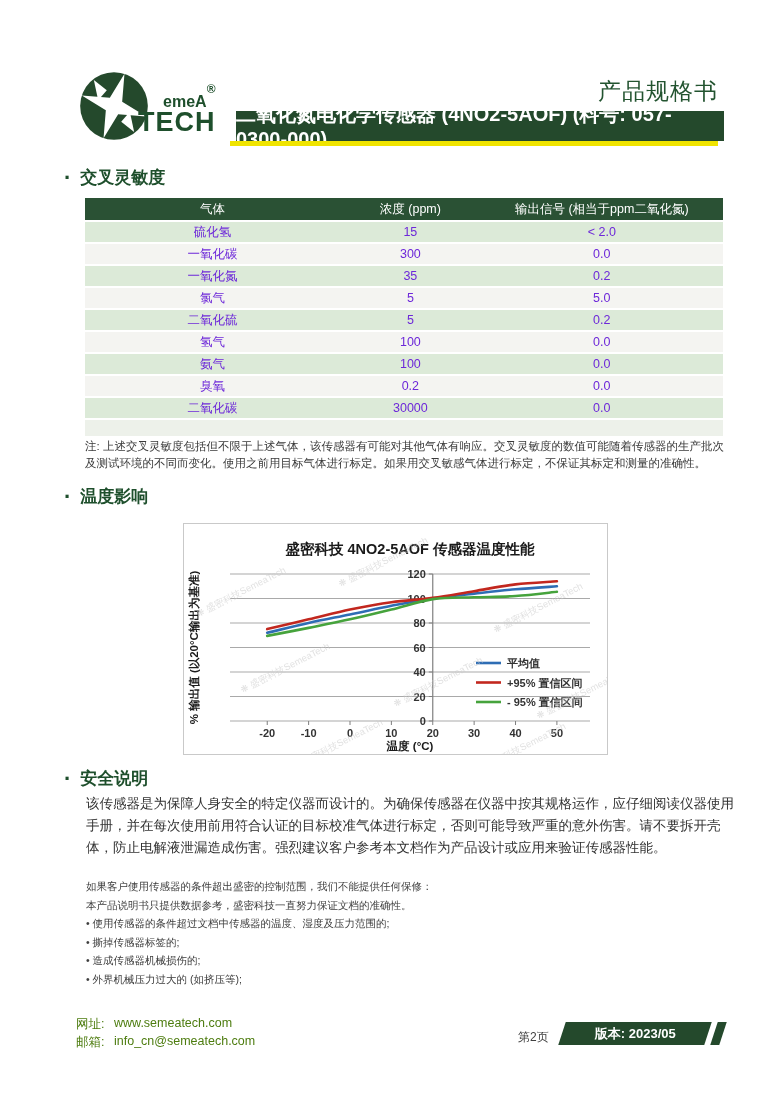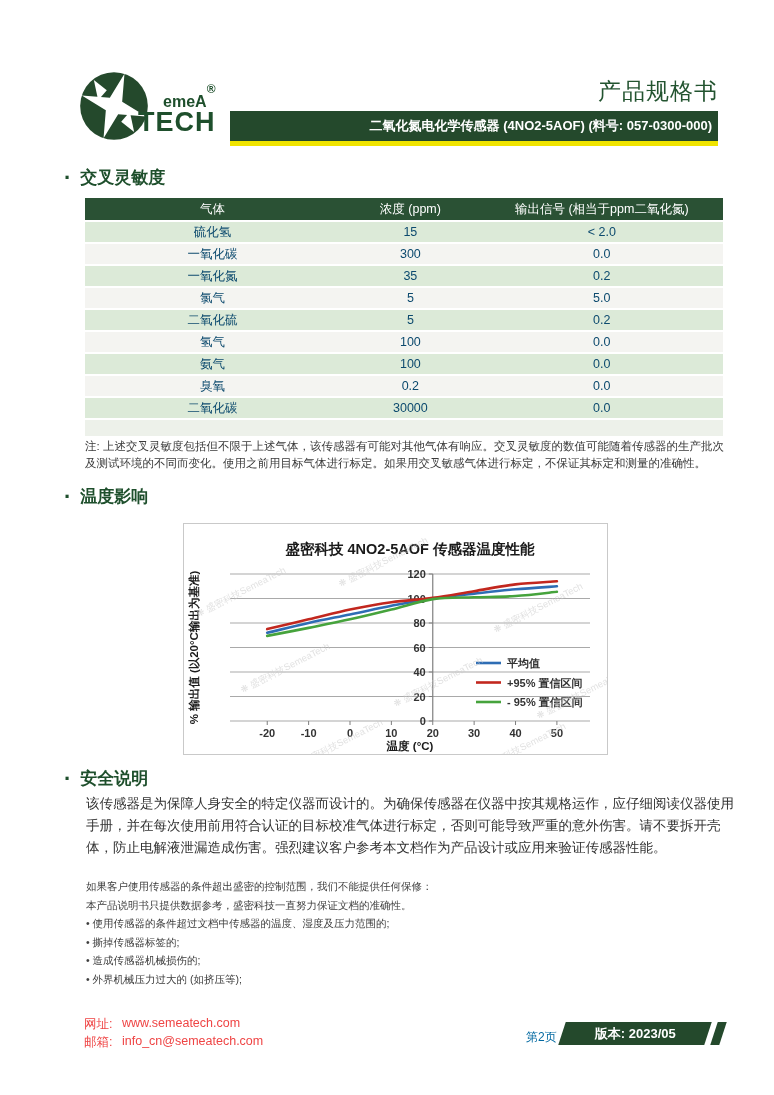--- a/index.html
+++ b/index.html
@@ -6,37 +6,37 @@
   body { background:#e8e8e8; font-family:"Liberation Sans", sans-serif; }
   .page { position:relative; width:774px; height:1095px; background:#ffffff; margin:0 auto; overflow:hidden; }
 
   
   .logo { position:absolute; left:78px; top:70px; display:flex; align-items:flex-start; }
   .logo svg { width:72px; height:72px; }
   .logo-text { margin-left:-12px; margin-top:14px; text-align:right; color:#1e4f2c; font-weight:bold; line-height:0.92; }
   .logo-word2 { font-size:27px; letter-spacing:1px; }
   .logo-reg { font-size:12px; vertical-align:14px; font-weight:bold; }
   .doc-title { position:absolute; right:56px; top:76px; font-size:23px; color:#235430; letter-spacing:1px; }
-  .product-bar { position:absolute; left:230px; top:111px; width:488px; height:30px; background:#24492c;
+  .product-bar { position:absolute; left:236px; top:111px; width:488px; height:30px; background:#24492c;
                  display:flex; align-items:center; justify-content:flex-end; padding-right:6px;
-                 color:#fff; font-weight:bold; font-size:13px; }
+                 color:#fff; font-weight:bold; font-size:20px; }
   .accent-strip { position:absolute; left:230px; top:141px; width:488px; height:5px; background:#f0e400; }
 
   
   .sec-head { position:absolute; left:64px; color:#1e4f2c; font-weight:bold; font-size:17px; display:flex; align-items:center; }
   .sec-head .bullet { font-size:22px; margin-right:9px; line-height:1; }
   #head-cross  { top:166px; }
   #head-temp   { top:485px; }
   #head-safety { top:767px; }
 
   
   .table-wrap { position:absolute; left:85px; top:196px; width:638px; }
   table { width:100%; border-collapse:separate; border-spacing:0 2px; }
   th { background:#2a5134; color:#ffffff; font-weight:normal; font-size:12.5px; height:22px; text-align:center; }
-  td { font-size:12.5px; color:#0c4a6e; height:20px; text-align:center; }
+  td { font-size:12.5px; color:#6d28d9; height:20px; text-align:center; }
   th:first-child, td:first-child { text-align:center; width:40%; }
   th:nth-child(2), td:nth-child(2) { width:22%; }
   tr.row-green td { background:#dcead8; }
   tr.row-plain td { background:#f4f4f1; }
   tr.row-empty td { background:#edf1ea; height:16px; }
 
   .note { position:absolute; left:85px; top:438px; width:640px; font-size:11.5px; line-height:1.5; color:#3a3a3a; }
 
   
   .chart-box { position:absolute; left:183px; top:523px; width:425px; height:232px; background:#fff;
@@ -47,25 +47,25 @@
   .axis-label { font-size:11.5px; font-weight:bold; fill:#1a1a1a; }
   .wm { position:absolute; font-size:9.5px; color:#c9c9c9; opacity:0.55; white-space:nowrap;
         transform:rotate(-27deg); pointer-events:none; }
 
   
   .safety-body { position:absolute; left:86px; top:793px; width:648px; font-size:13.5px; line-height:1.62; color:#323232; }
   .disclaimer { position:absolute; left:86px; top:880px; width:640px; font-size:10.5px; color:#3d3d3d; }
   .disclaimer div { margin-bottom:4.5px; }
 
   
-  .footer-line { position:absolute; left:84px; font-size:12.5px; color:#ef4444; display:flex; }
+  .footer-line { position:absolute; left:76px; font-size:12.5px; color:#4d7c0f; display:flex; }
   .footer-line .lbl { width:38px; }
   #footer-web { top:1016px; }
   #footer-mail { top:1034px; }
-  .page-num { position:absolute; left:518px; top:1029px; font-size:12px; color:#0369a1;margin-left:8px; }
+  .page-num { position:absolute; left:518px; top:1029px; font-size:12px; color:#404040; }
   .version-badge { position:absolute; left:562px; top:1022px; width:146px; height:23px; background:#24492c;
                    transform:skewX(-18deg); display:flex; align-items:center; justify-content:center; }
   .version-badge span { transform:skewX(18deg); color:#fff; font-weight:bold; font-size:13px; }
   .version-slice { position:absolute; left:714px; top:1022px; width:9px; height:23px; background:#24492c; transform:skewX(-18deg); }
 </style>
 </head>
 <body>
 
 <div class="page">
 

